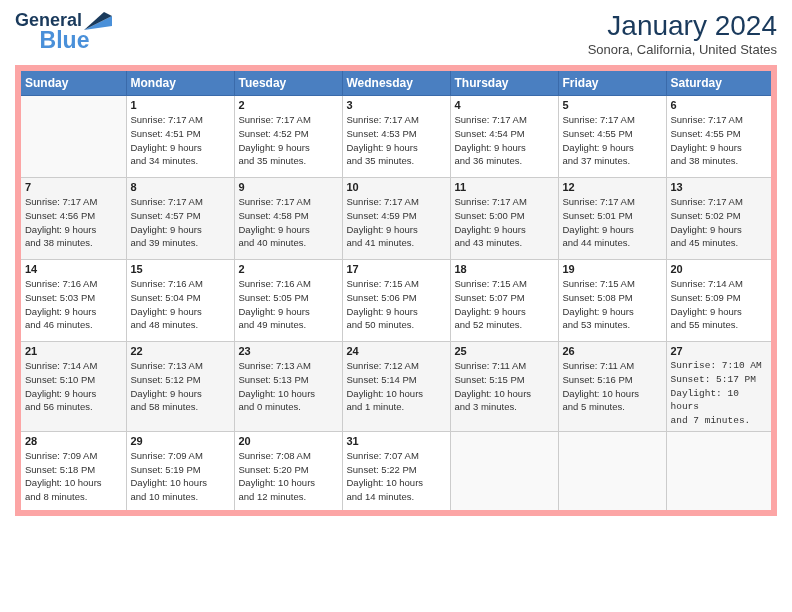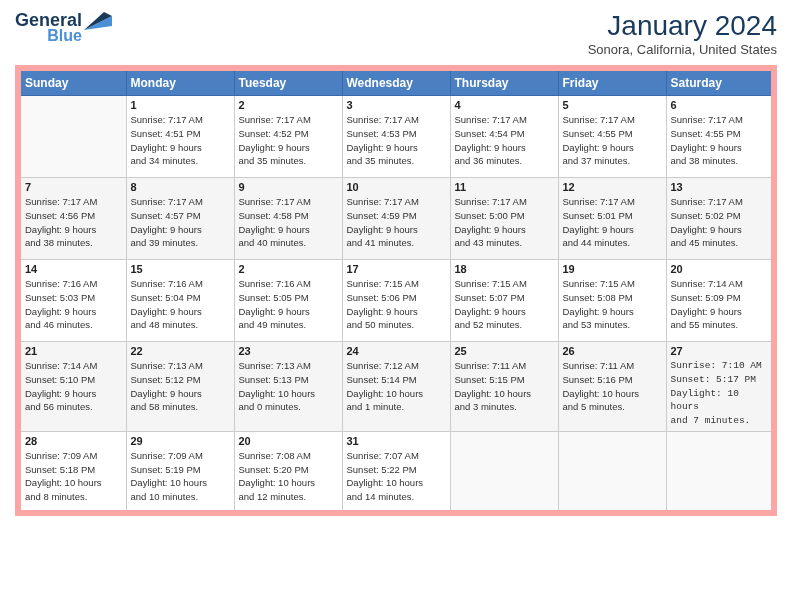--- a/index.html
+++ b/index.html
@@ -84,21 +84,21 @@
 <div class="page">
   <div class="header">
     <div class="logo">
       <div style="display:flex; align-items:center;">
         <span style="font-size:18px; font-weight:bold; color:#1a3a5c;">General</span>
         <svg width="28" height="18" viewBox="0 0 28 18" style="margin-left:2px;">
           <polygon points="0,18 28,4 28,14 0,18" fill="#4a90d9"></polygon>
           <polygon points="0,18 20,0 28,4 0,18" fill="#1a3a5c"></polygon>
         </svg>
       </div>
-      <span style="font-size:16px; font-weight:bold; color:#4a90d9; margin-top:-4px; padding-left:2px;">Blue</span>
+      <span style="font-size:23px; font-weight:bold; color:#4a90d9; margin-top:-4px; padding-left:2px;">Blue</span>
     </div>
     <div class="title-section">
       <div class="month-title">January 2024</div>
       <div class="location">Sonora, California, United States</div>
     </div>
   </div>
 
   <table class="calendar">
     <thead>
       <tr>

